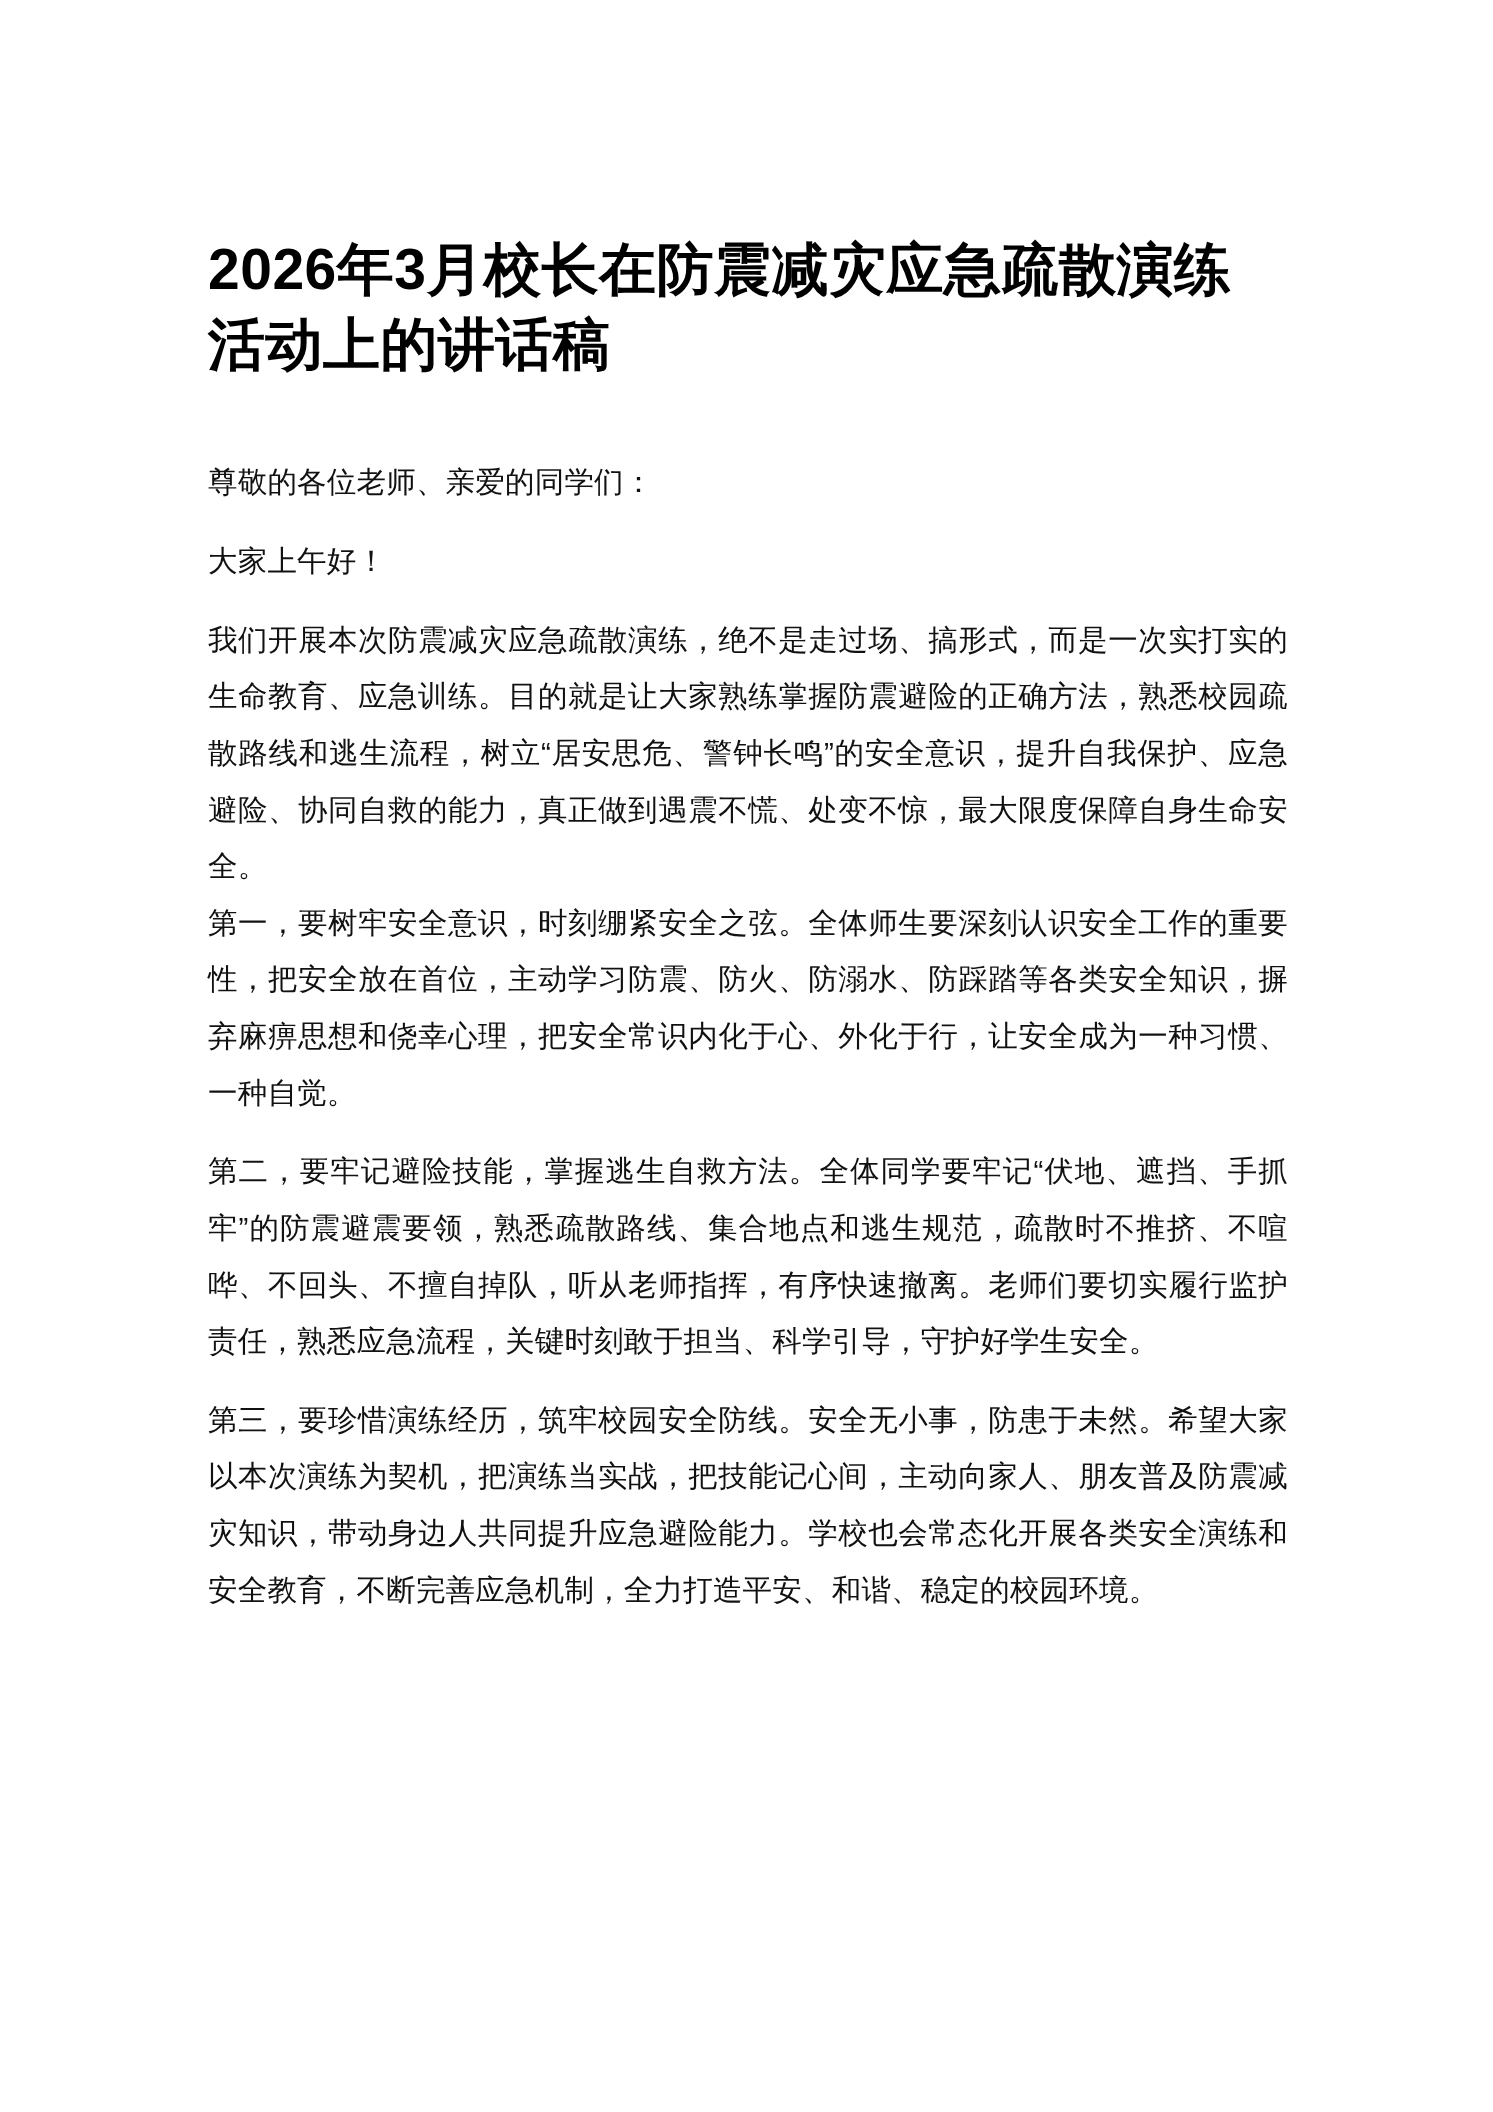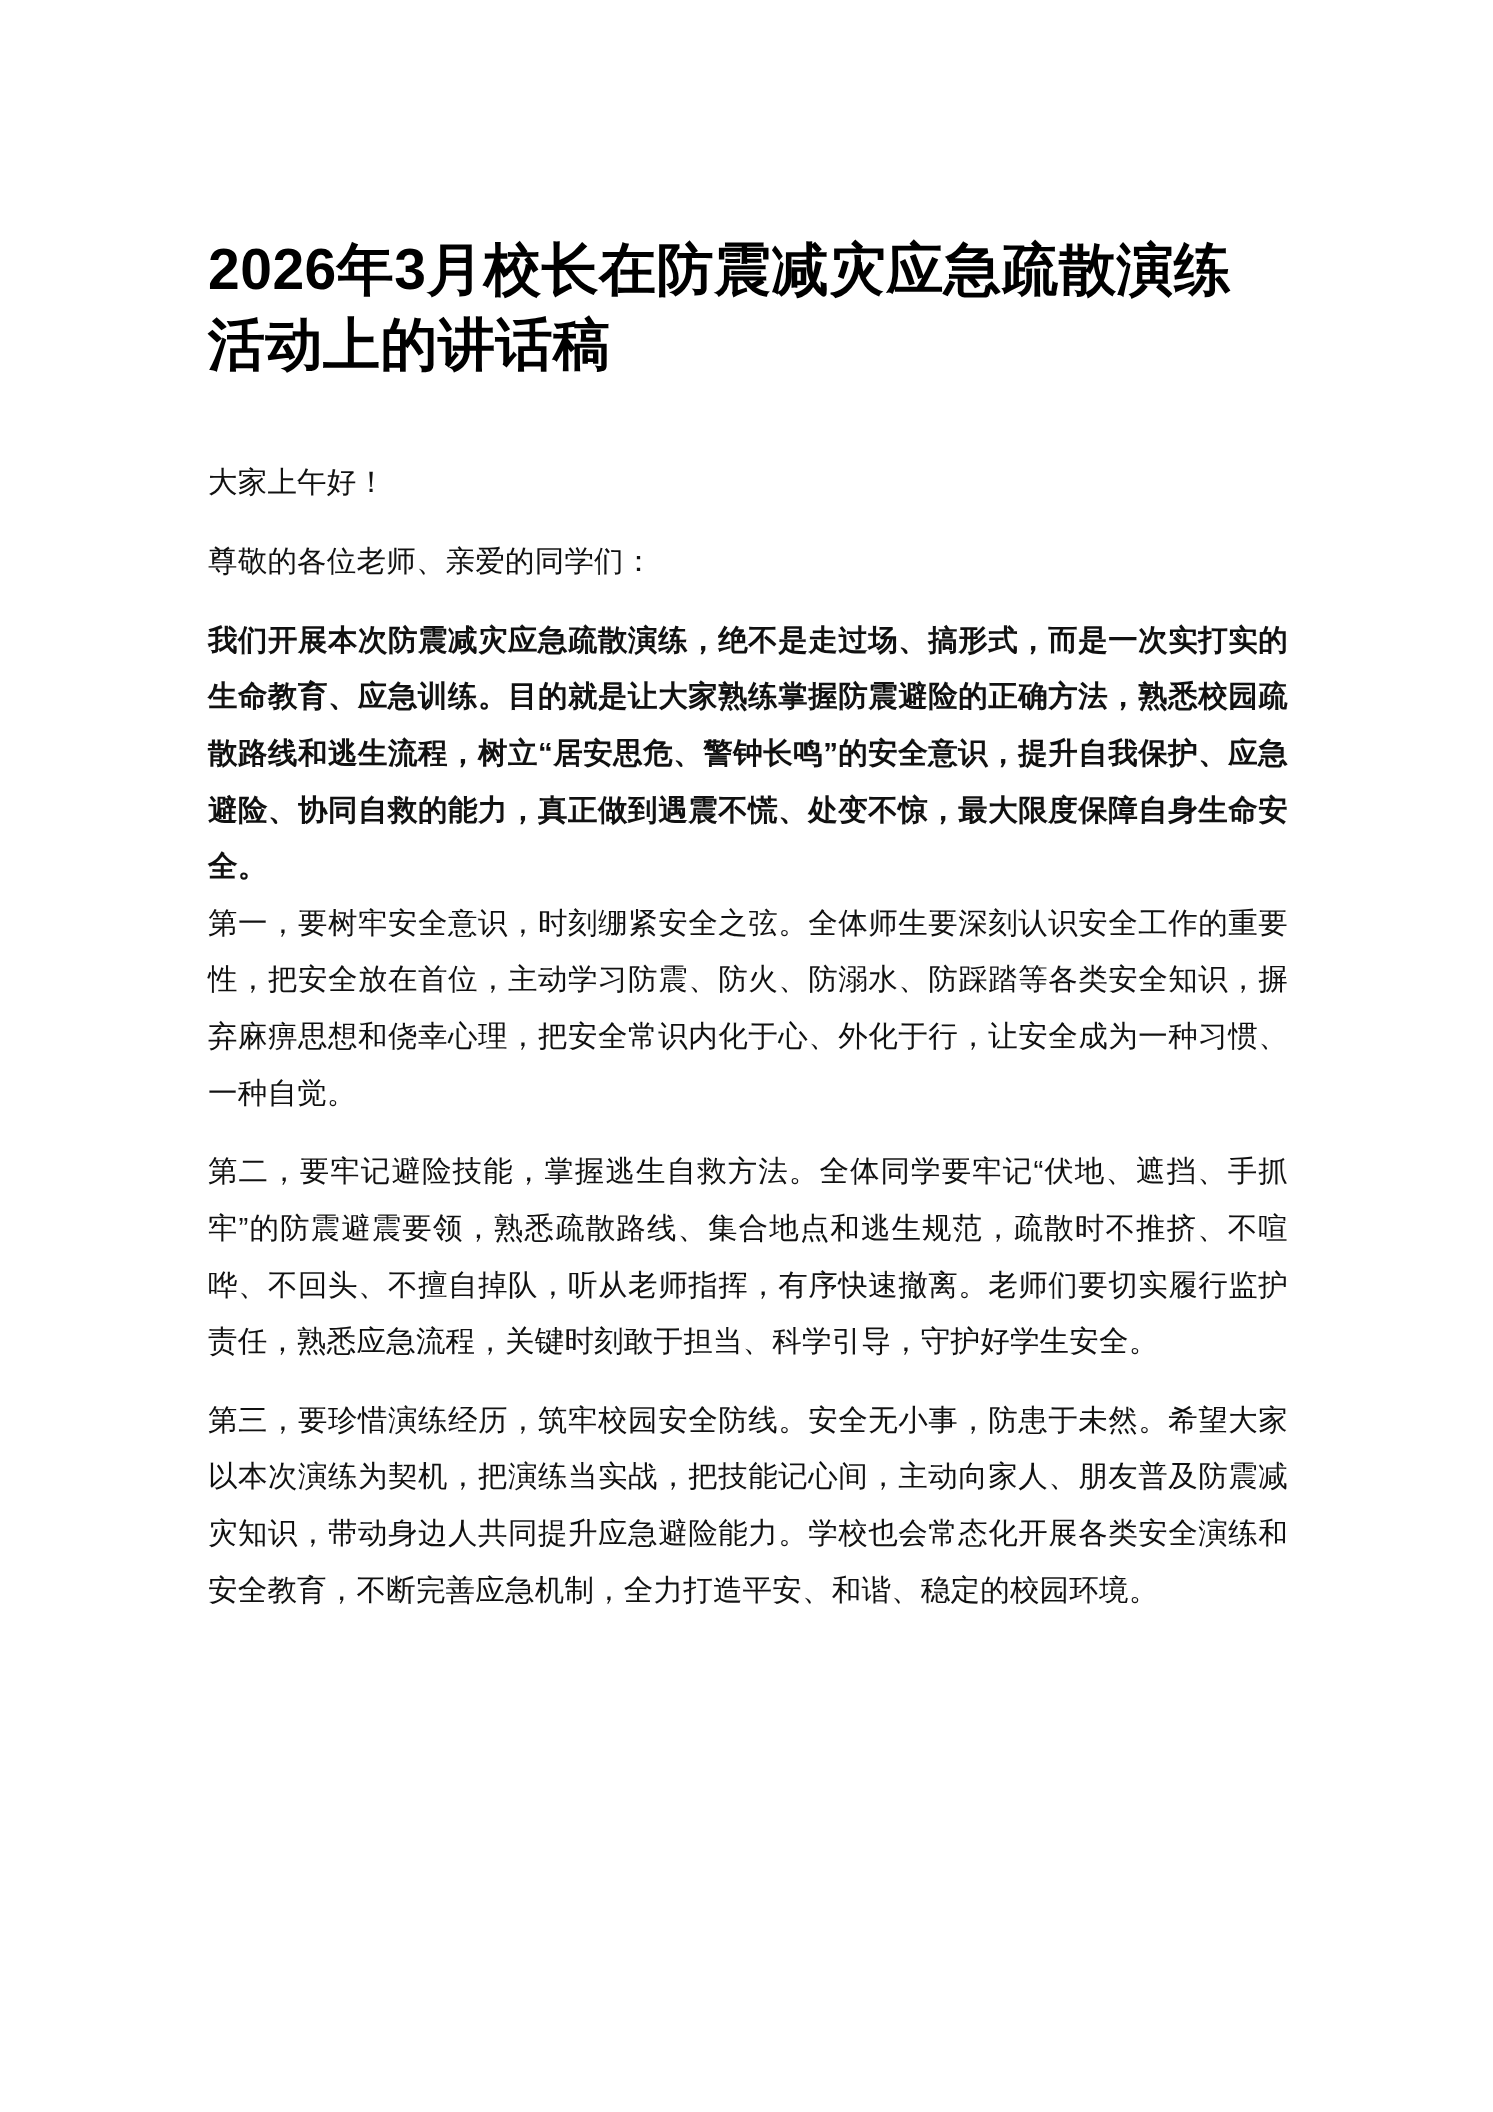--- a/index.html
+++ b/index.html
@@ -40,34 +40,33 @@
     line-height: 1.92;
     margin: 0 0 22px 0;
     text-align: justify;
     text-justify: inter-ideograph;
     word-break: break-all;
     color: #111111;
     letter-spacing: 0.2px;
   }
   .para.nogap {
     margin-bottom: 0;
-    font-weight: bold;
   }
 </style>
 </head>
 <body>
 
 <div class="page">
   <div class="content">
 
     <h1 class="doc-title">2026年3月校长在防震减灾应急疏散演练活动上的讲话稿</h1>
 
+    <p class="para">尊敬的各位老师、亲爱的同学们：</p>
+
     <p class="para">大家上午好！</p>
-
-    <p class="para">尊敬的各位老师、亲爱的同学们：</p>
 
 
 
     <p class="para nogap">我们开展本次防震减灾应急疏散演练，绝不是走过场、搞形式，而是一次实打实的生命教育、应急训练。目的就是让大家熟练掌握防震避险的正确方法，熟悉校园疏散路线和逃生流程，树立“居安思危、警钟长鸣”的安全意识，提升自我保护、应急避险、协同自救的能力，真正做到遇震不慌、处变不惊，最大限度保障自身生命安全。</p>
 
 
     <p class="para">第一，要树牢安全意识，时刻绷紧安全之弦。全体师生要深刻认识安全工作的重要性，把安全放在首位，主动学习防震、防火、防溺水、防踩踏等各类安全知识，摒弃麻痹思想和侥幸心理，把安全常识内化于心、外化于行，让安全成为一种习惯、一种自觉。</p>
 
     <p class="para">第二，要牢记避险技能，掌握逃生自救方法。全体同学要牢记“伏地、遮挡、手抓牢”的防震避震要领，熟悉疏散路线、集合地点和逃生规范，疏散时不推挤、不喧哗、不回头、不擅自掉队，听从老师指挥，有序快速撤离。老师们要切实履行监护责任，熟悉应急流程，关键时刻敢于担当、科学引导，守护好学生安全。</p>
 

